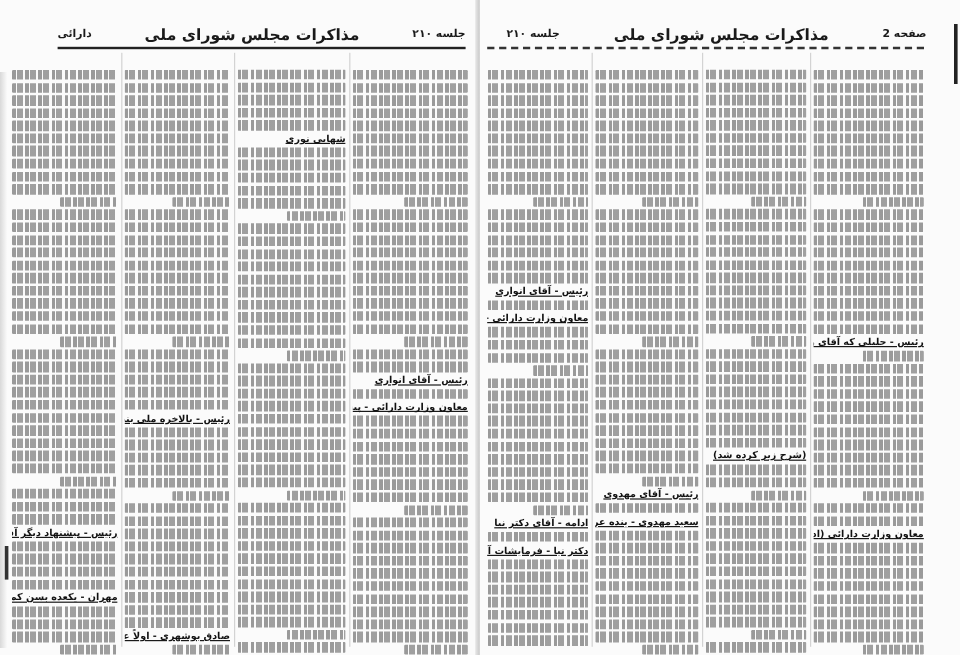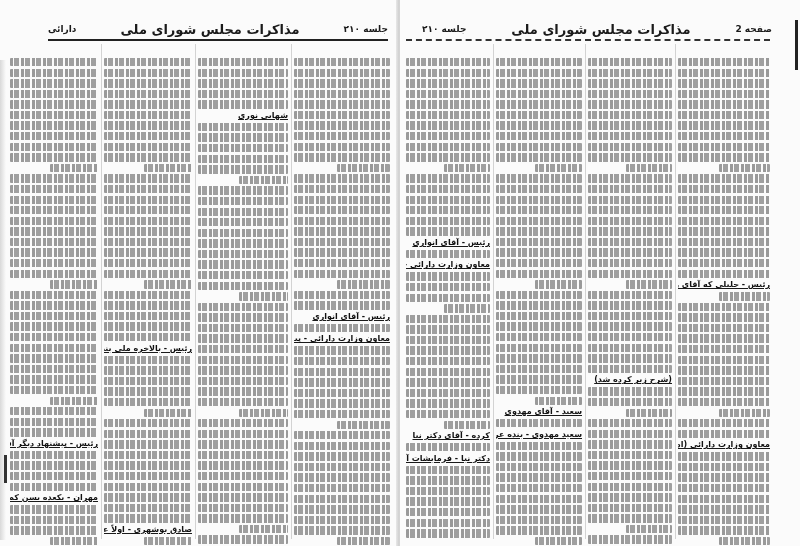--- a/index.html
+++ b/index.html
@@ -275,21 +275,21 @@
       <div class="col-line"></div>
       <div class="col-line"></div>
       <div class="col-line"></div>
       <div class="col-line"></div>
       <div class="col-line"></div>
       <div class="col-line"></div>
       <div class="col-line"></div>
       <div class="col-line"></div>
       <div class="col-line"></div>
       <div class="col-line short"></div>
-      <div class="speaker">کرده - آقای دکتر نیا</div>
+      <div class="speaker">ادامه - آقای دکتر نیا</div>
       <div class="col-line"></div>
       <div class="speaker">دکتر نیا - فرمایشات آقای</div>
       <div class="col-line"></div>
       <div class="col-line"></div>
       <div class="col-line"></div>
       <div class="col-line"></div>
       <div class="col-line"></div>
       <div class="col-line"></div>
       <div class="col-line"></div>
     </div>
@@ -320,21 +320,21 @@
       <div class="col-line"></div>
       <div class="col-line"></div>
       <div class="col-line"></div>
       <div class="col-line"></div>
       <div class="col-line"></div>
       <div class="col-line"></div>
       <div class="col-line"></div>
       <div class="col-line"></div>
       <div class="col-line"></div>
       <div class="col-line short"></div>
-      <div class="speaker">سعید - آقای مهدوی</div>
+      <div class="speaker">رئیس - آقای مهدوی</div>
       <div class="col-line"></div>
       <div class="speaker">سعید مهدوی - بنده عرض میکنم</div>
       <div class="col-line"></div>
       <div class="col-line"></div>
       <div class="col-line"></div>
       <div class="col-line"></div>
       <div class="col-line"></div>
       <div class="col-line"></div>
       <div class="col-line"></div>
       <div class="col-line"></div>

